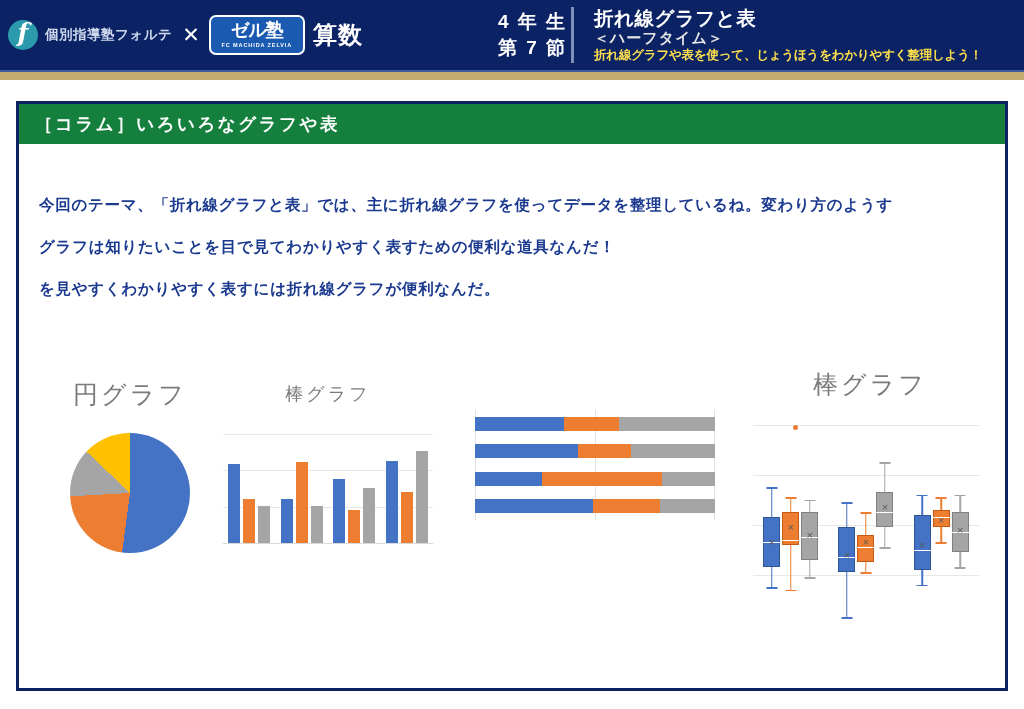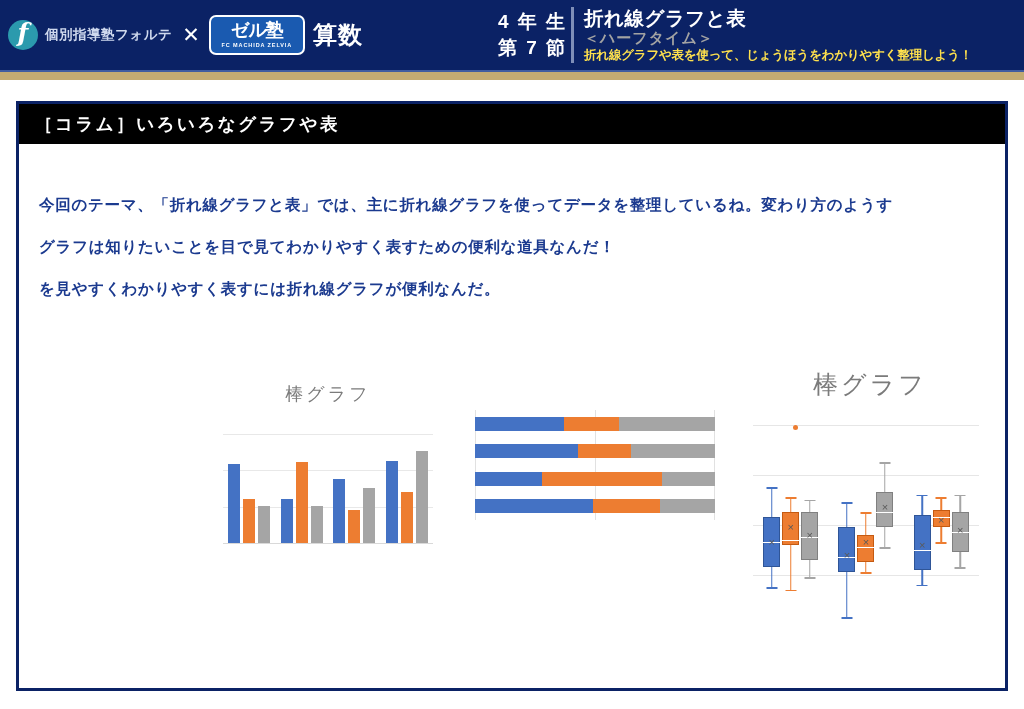--- a/index.html
+++ b/index.html
@@ -93,45 +93,45 @@
     padding-right: 4px;
     white-space: nowrap;
   }
   .header-divider {
     width: 3px; height: 56px; background: #7f8fb8;
     flex: 0 0 auto;
   }
 
   
   .title-block {
-    width: 450px; padding-left: 10px;
+    width: 450px; padding-left: 20px;
     color: #ffffff;
   }
   .title-main {
     font-size: 19.5px; font-weight: 700; line-height: 22px;
     letter-spacing: .5px; white-space: nowrap;
   }
   .title-half {
     font-size: 15px; font-weight: 700; line-height: 18px;
-    color: #a3a3a3; letter-spacing: 1px; white-space: nowrap;
+    color: #e5e5e5; letter-spacing: 1px; white-space: nowrap;
   }
   .title-sub {
     font-size: 12.5px; font-weight: 700; line-height: 16px;
     color: #ffe14d; letter-spacing: -.2px; white-space: nowrap;
   }
 
   
   .panel {
     position: absolute; left: 16px; top: 101px;
     width: 992px; height: 590px;
     border: 3px solid #0b2265;
     background: #ffffff;
   }
   .panel-title {
-    height: 40px; background: #000000;
+    height: 40px; background: #15803d;
     color: #ffffff; font-size: 17.5px; font-weight: 700;
     letter-spacing: 2.5px;
     display: flex; align-items: center;
     padding-left: 16px;
   }
   .panel-body { padding: 0; position: relative; height: 544px; }
 
   
   .body-text {
     padding: 42px 34px 0 20px;
@@ -303,20 +303,26 @@
 
     <div class="body-text">
       <p>今回のテーマ、「折れ線グラフと表」では、主に折れ線グラフを使ってデータを整理しているね。変わり方のようす</p>
       <p>グラフは知りたいことを目で見てわかりやすく表すための便利な道具なんだ！</p>
       <p>を見やすくわかりやすく表すには折れ線グラフが便利なんだ。</p>
       <div class="spacer"></div>
     </div>
 
     <div class="chart-row">
 
+      <div class="chart-box pie-box">
+        <div class="chart-title">円グラフ</div>
+        <div class="pie-wrap">
+          <div class="pie" id="pie-slices" style="background: conic-gradient(rgb(68, 114, 196) 4deg, rgb(68, 114, 196) 187.6deg, rgb(237, 125, 49) 187.6deg, rgb(237, 125, 49) 266.8deg, rgb(165, 165, 165) 266.8deg, rgb(165, 165, 165) 313.6deg, rgb(255, 192, 0) 313.6deg, rgb(255, 192, 0) 364deg);"></div>
+        </div>
+      </div>
 
       <div class="chart-box bar-box">
         <div class="chart-title">棒グラフ</div>
         <div class="bar-plot">
           <div class="gl" style="top:0"></div>
           <div class="gl" style="top:36px"></div>
           <div class="gl" style="top:73px"></div>
           <div class="bar-groups" id="bar-groups">
               <div class="bar-group">
                 <div class="bar b" title="系列1 1: 4.3" style="height: 78.8px;"></div>

